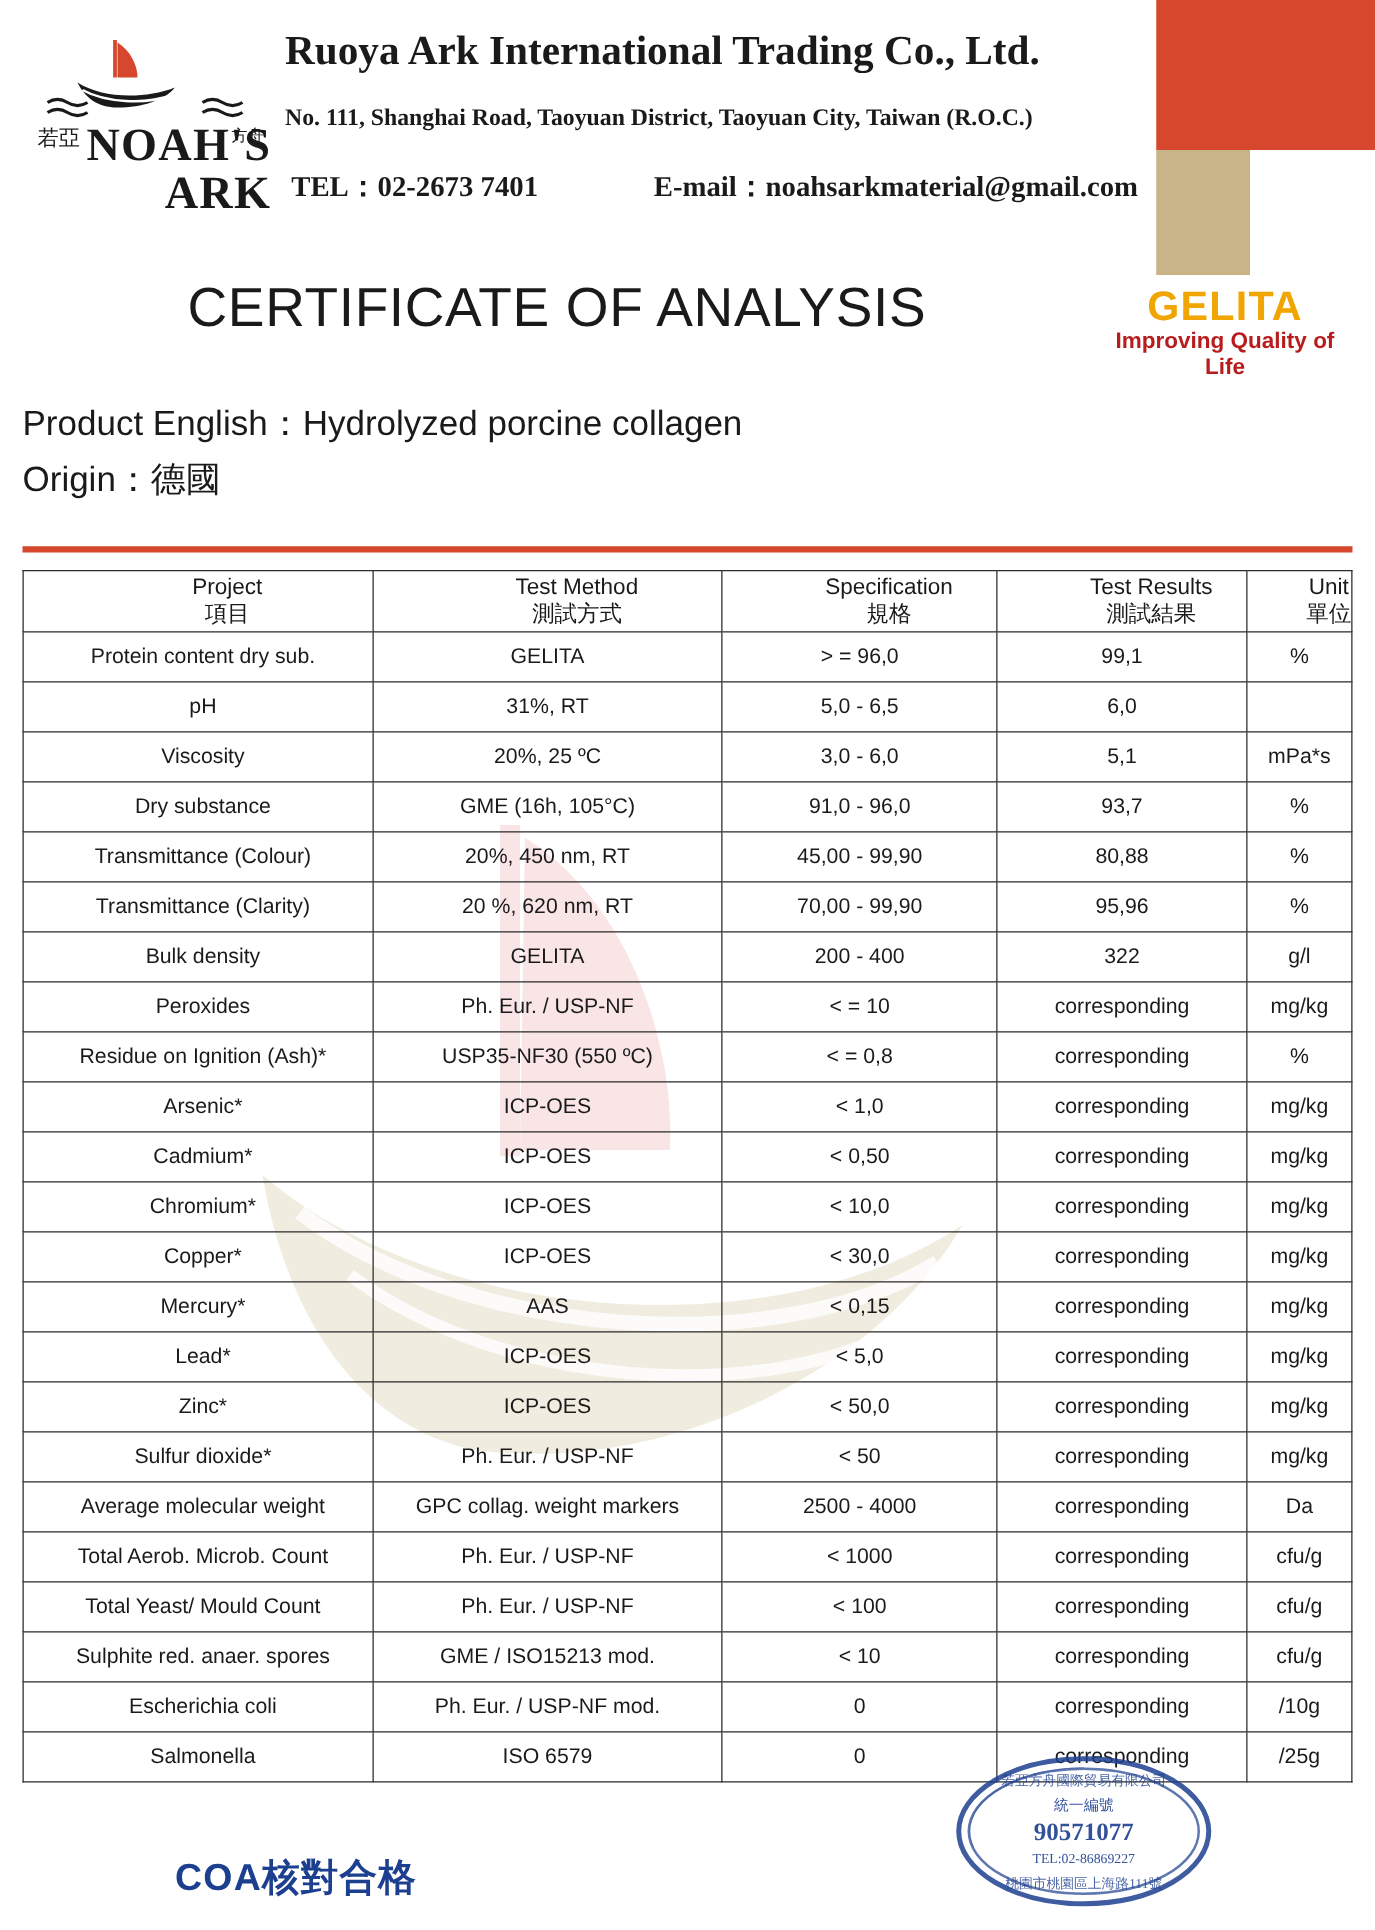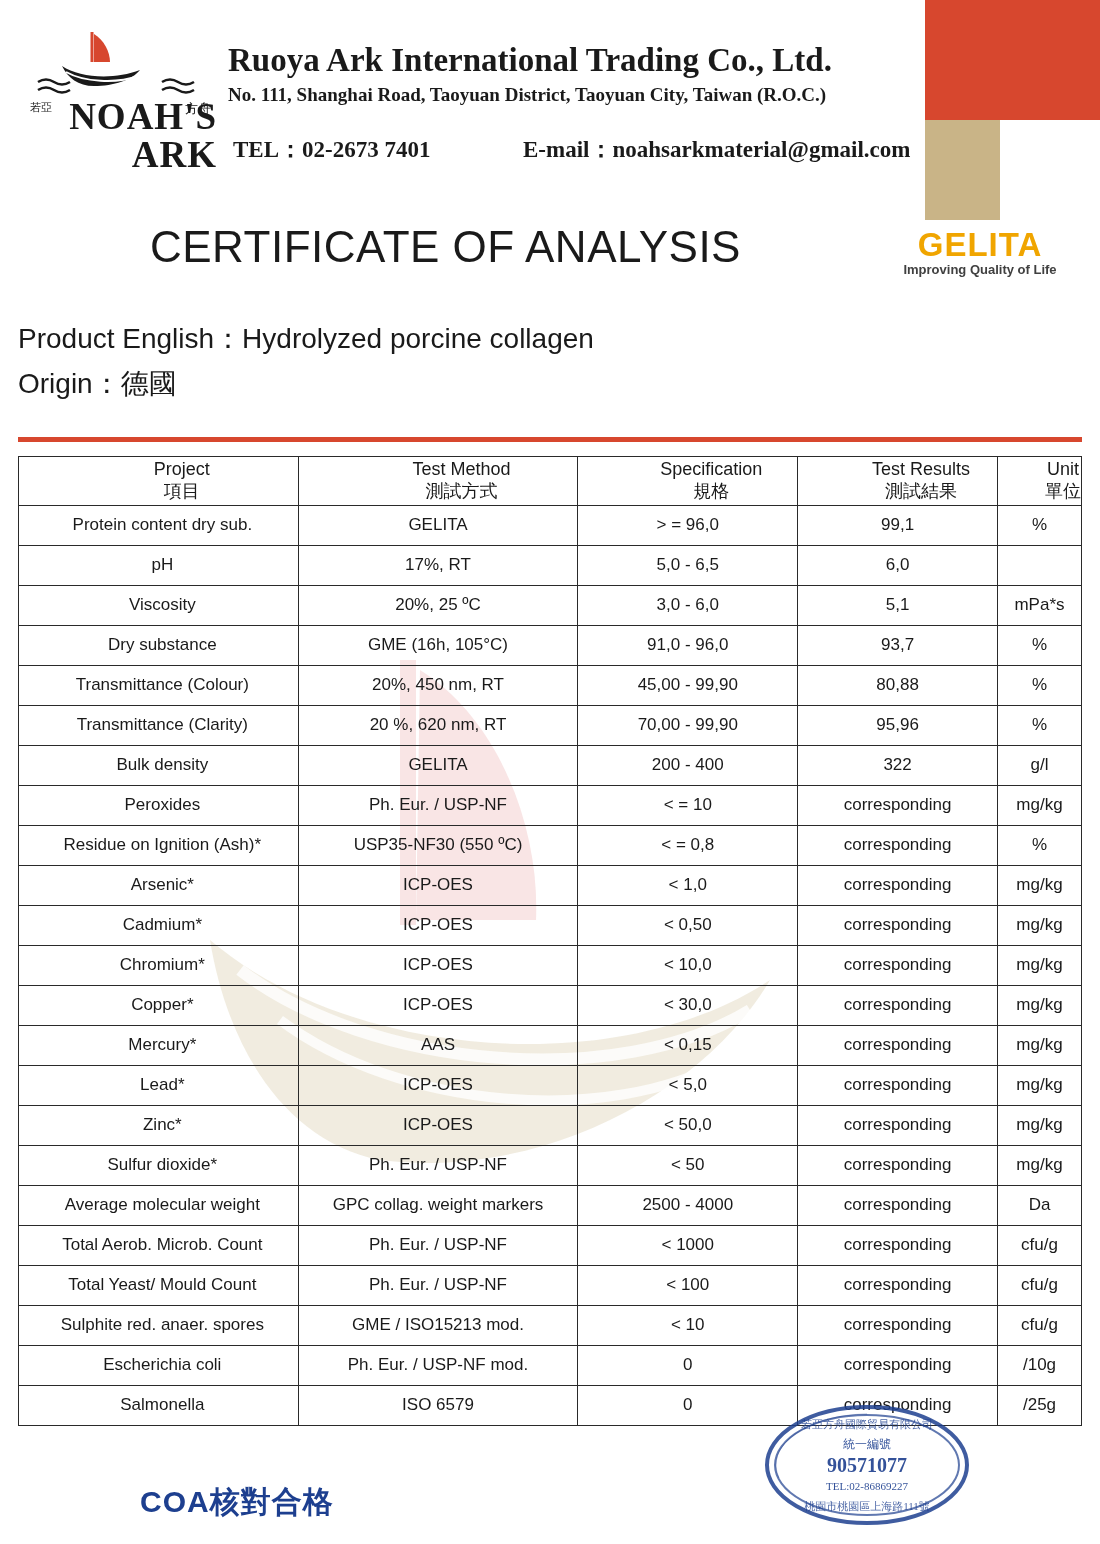--- a/index.html
+++ b/index.html
@@ -49,34 +49,34 @@
   .logo-name {
     font-size: 37px;
     font-weight: bold;
     letter-spacing: 1px;
     line-height: 1.04;
     font-family: "Liberation Serif", serif;
   }
   .logo-cn-left {
     position: absolute;
     left: 8px; top: 76px;
-    font-size: 11px;
+    font-size: 17px;
     line-height: 1.05;
     font-family: "Liberation Serif", serif;
   }
   .logo-cn-right {
     position: absolute;
     right: 6px; top: 76px;
     font-size: 13px;
     line-height: 1.05;
     font-family: "Liberation Serif", serif;
   }
   .company-name {
     position: absolute;
-    left: 228px; top: 42px;
+    left: 228px; top: 23px;
     font-family: "Liberation Serif", serif;
     font-weight: bold;
     font-size: 33px;
     letter-spacing: 0px;
     white-space: nowrap;
   }
   .company-addr {
     position: absolute;
     left: 228px; top: 84px;
     font-family: "Liberation Serif", serif;
@@ -116,23 +116,23 @@
     text-align: center;
   }
   .gelita-word {
     font-size: 33px;
     font-weight: bold;
     color: #f0a500;
     letter-spacing: 1px;
     font-family: "Liberation Sans", sans-serif;
   }
   .gelita-tag {
-    font-size: 13px;
-    font-weight: bold;
-    color: #404040;
+    font-size: 18px;
+    font-weight: bold;
+    color: #b91c1c;
     margin-top: -2px;
   }
 
   
   .product-info {
     margin: 22px 0 0 18px;
     font-size: 28px;
     line-height: 1.62;
   }
 
@@ -309,21 +309,21 @@
     <tbody>
       <tr>
           <td class="project">Protein content dry sub.</td>
           <td>GELITA</td>
           <td>&gt; = 96,0</td>
           <td>99,1</td>
           <td>%</td>
         </tr>
       <tr>
           <td class="project">pH</td>
-          <td>17%, RT</td>
+          <td>31%, RT</td>
           <td>5,0 - 6,5</td>
           <td>6,0</td>
           <td></td>
         </tr>
       <tr>
           <td class="project">Viscosity</td>
           <td>20%, 25 ºC</td>
           <td>3,0 - 6,0</td>
           <td>5,1</td>
           <td>mPa*s</td>

